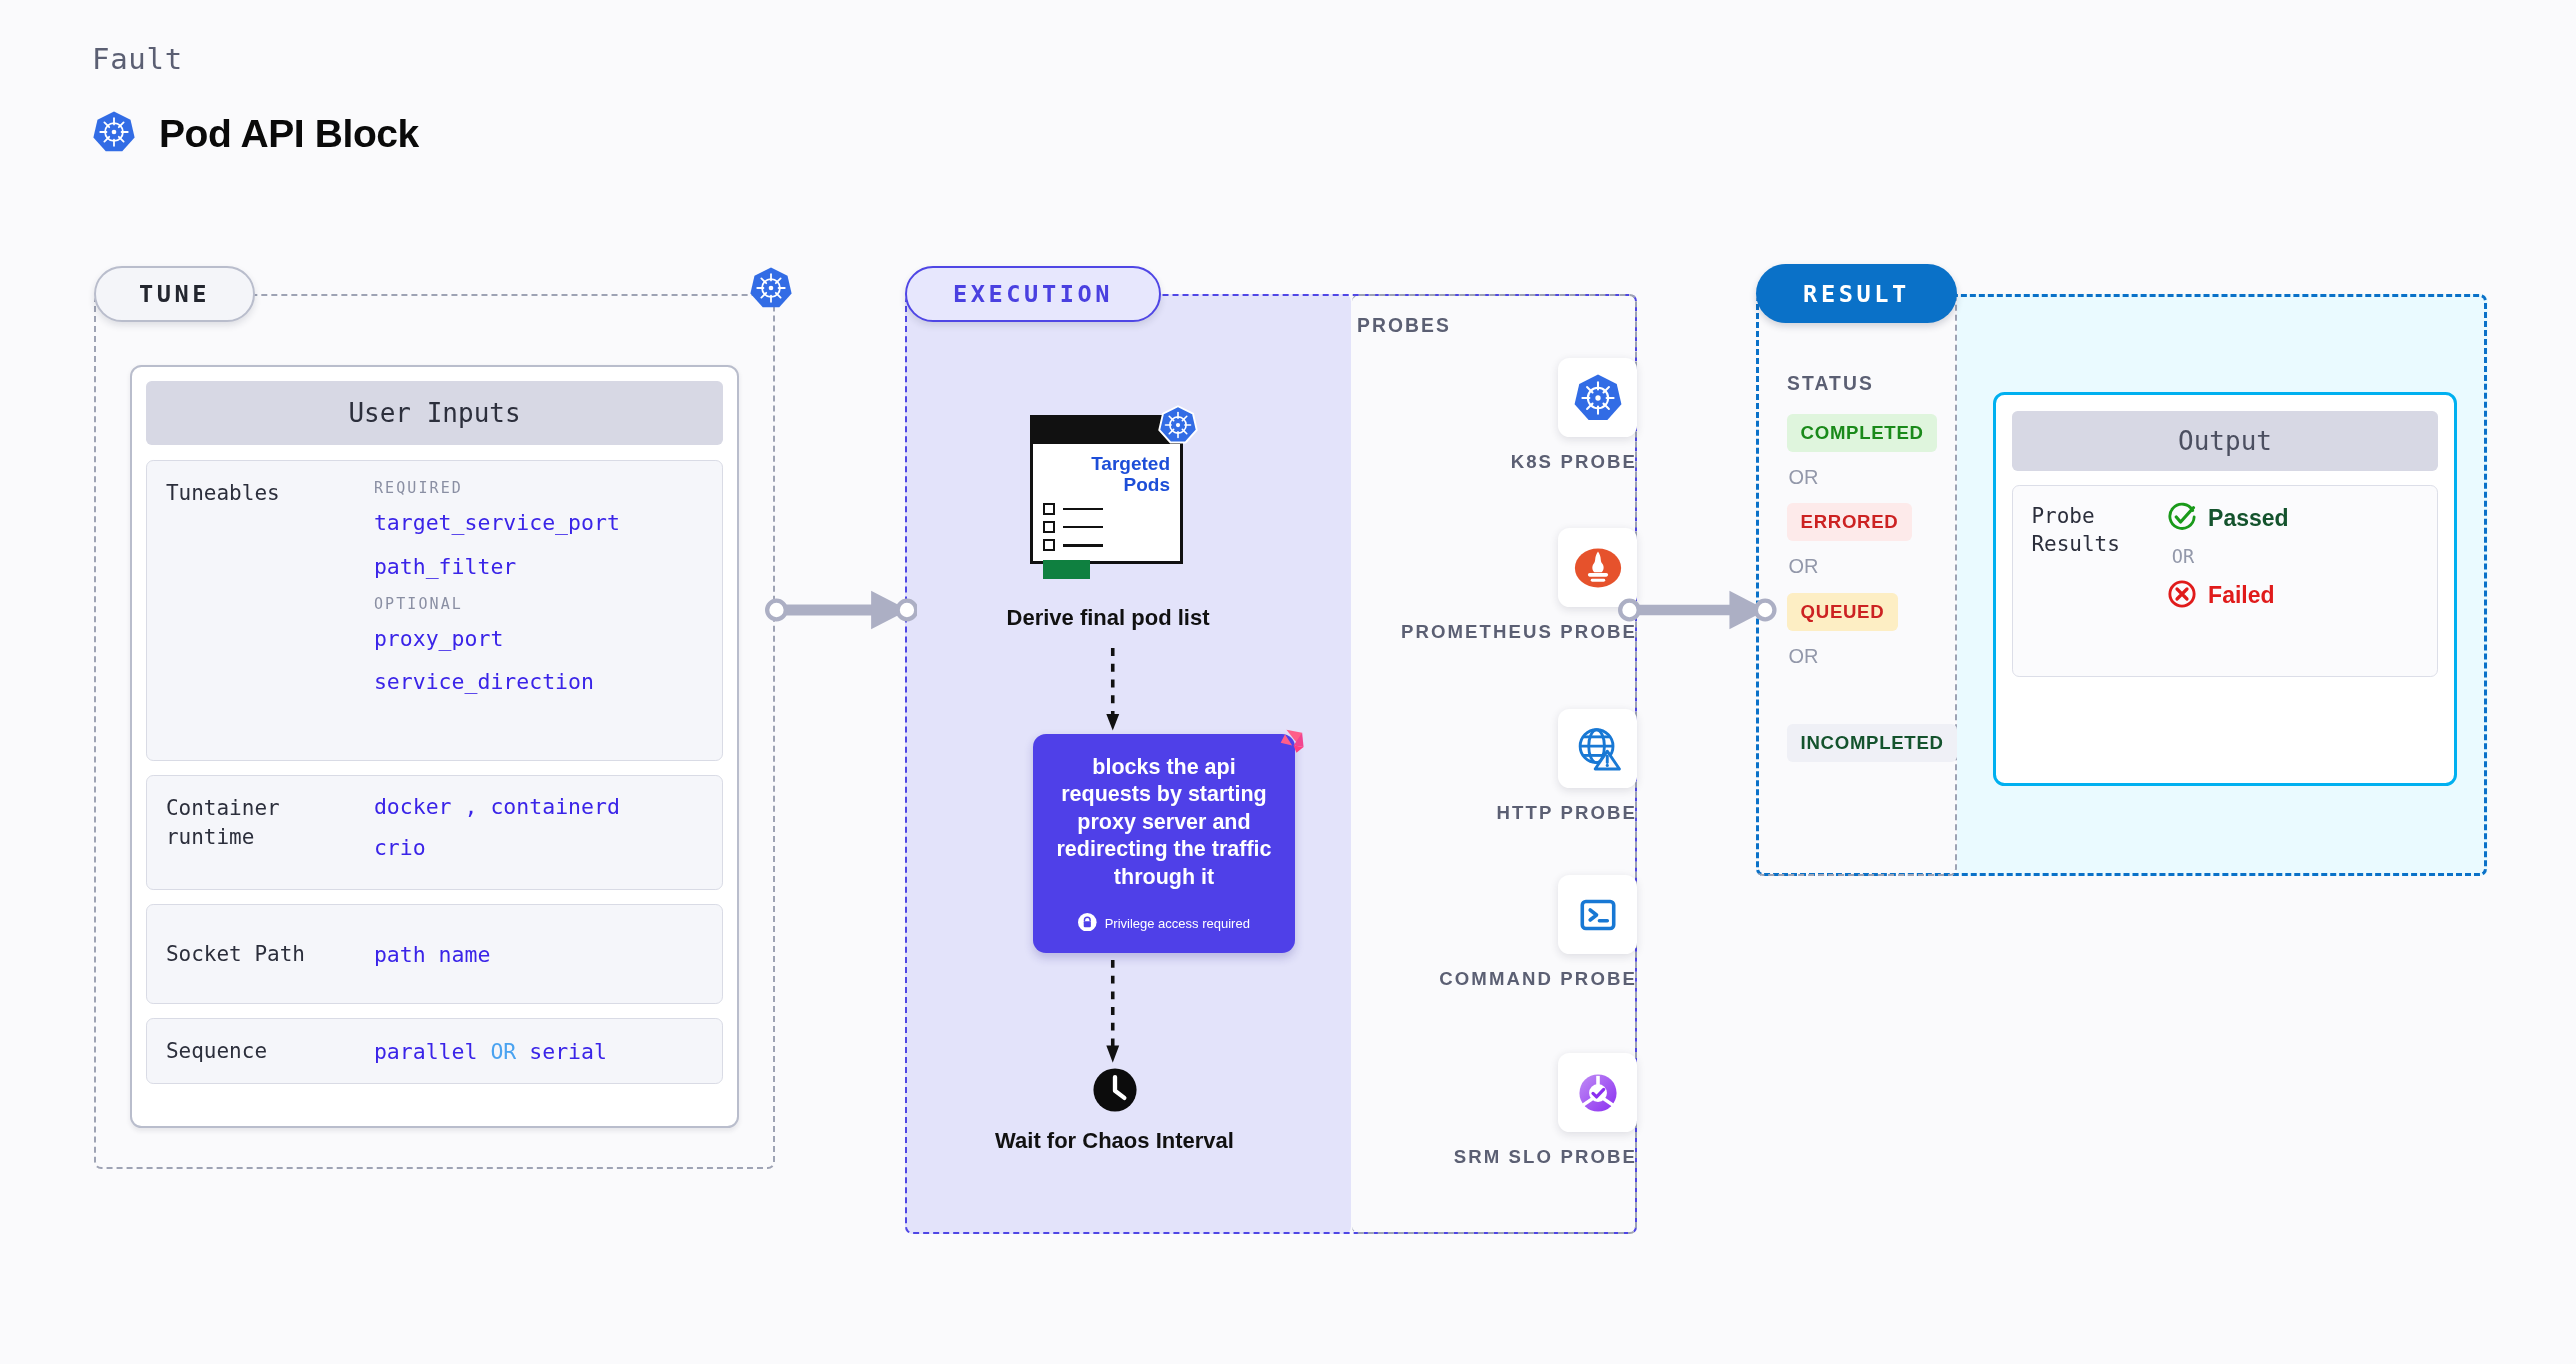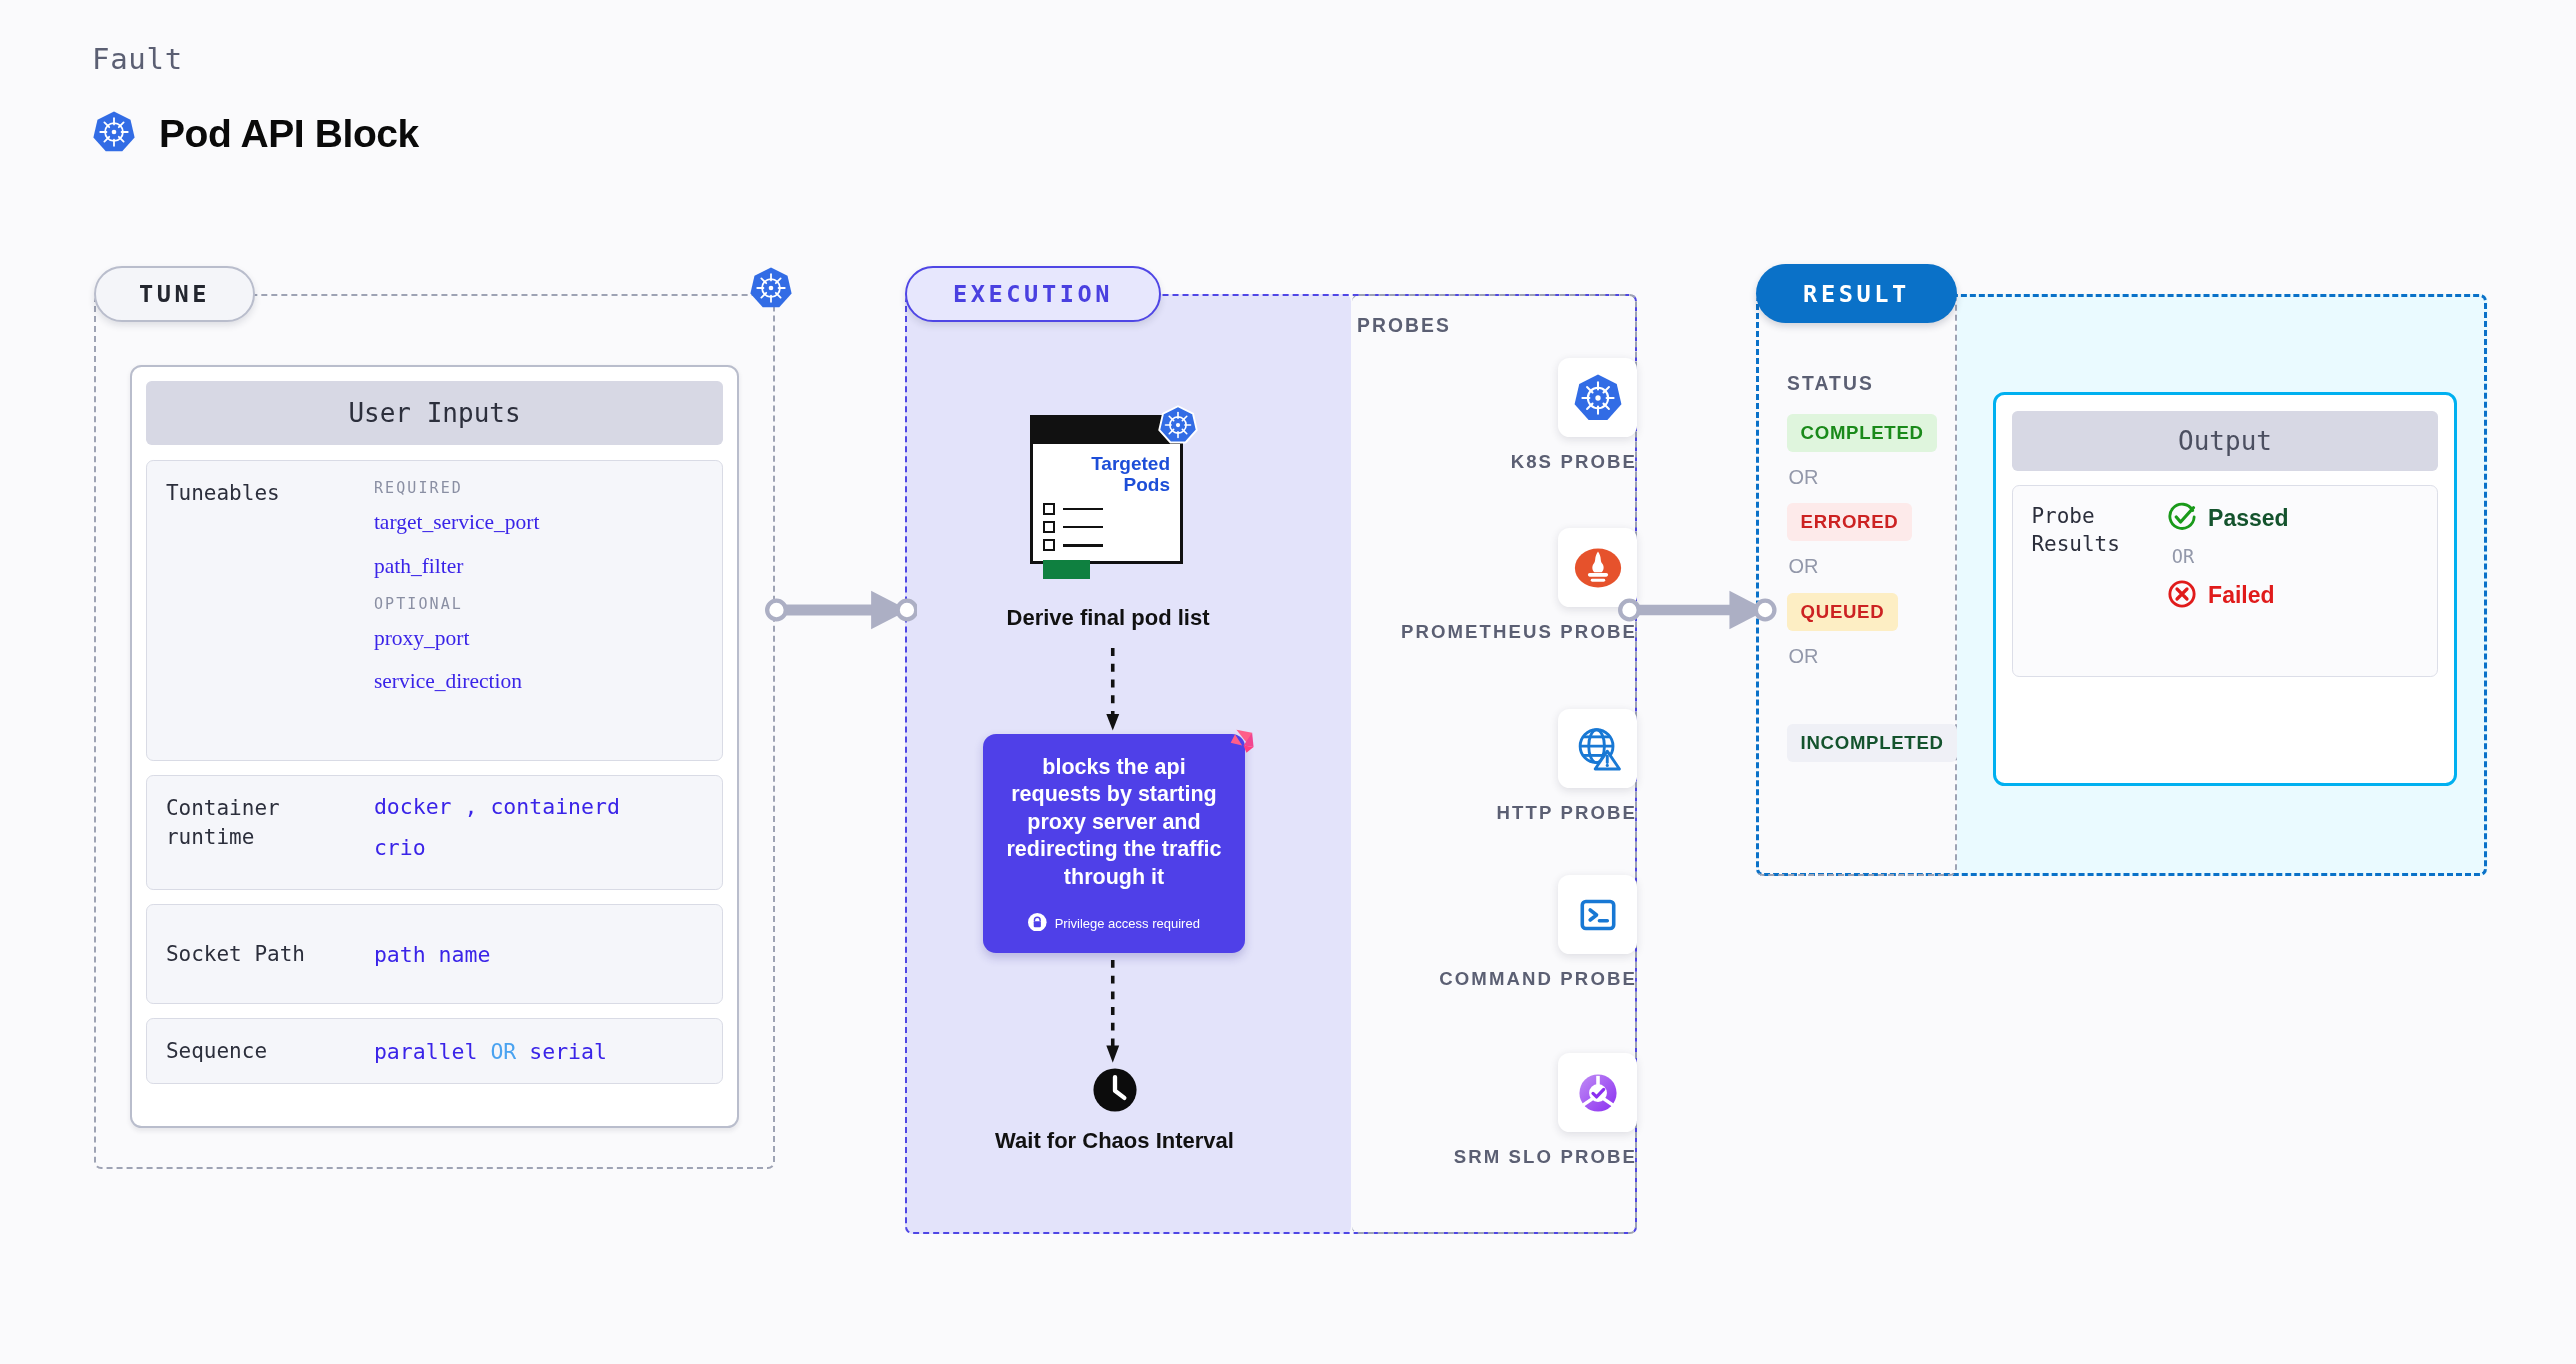--- a/index.html
+++ b/index.html
@@ -103,21 +103,21 @@
     margin-top: 14.3px; padding: 18.6px 18.6px; display: flex;
   }
   .tune-row-label {
     width: 208px; flex: none; font-size: 21px; color: #2c2f3c; line-height: 1.35;
   }
   .tune-row-vals { flex: 1; }
   .tune-group-label {
     font-size: 15px; color: #8a8fa3; letter-spacing: 2.1px; margin-bottom: 13px;
   }
   .tune-val {
-    font-size: 21.5px; color: #3a24e8; margin-bottom: 18.6px; font-family: Liberation Serif, serif;
+    font-size: 21.5px; color: #3a24e8; margin-bottom: 18.6px;
   }
   .tune-val:last-child { margin-bottom: 0; }
   .tune-val-line { font-size: 21.5px; color: #3a24e8; margin-bottom: 15.8px; }
   .or-sep { color: #4aa3f0; }
   .comma-sep { color: #3a24e8; }
 
   
   #pods-card {
     position: absolute; left: 1030px; top: 415px; width: 153px; height: 149px;
     background: #ffffff; border: 3.6px solid #111111; z-index: 10;
@@ -134,21 +134,21 @@
   #pods-green { width: 47px; height: 18.6px; background: #0f8040; margin-top: 8.6px; }
   #pods-k8s-badge { position: absolute; left: 1158px; top: 405px; z-index: 14; }
 
   #derive-label {
     position: absolute; left: 941px; top: 605px; width: 334px; text-align: center;
     font-family: "Liberation Sans", sans-serif;
     font-size: 22px; font-weight: bold; color: #111;
   }
 
   #action-card {
-    position: absolute; left: 983px; top: 734px; width: 262px; height: 219px;
+    position: absolute; left: 1033px; top: 734px; width: 262px; height: 219px;
     background: #4f40e8; border-radius: 13px; z-index: 10;
     box-shadow: 0 4.3px 10px rgba(40,30,140,0.22);
     display: flex; flex-direction: column; align-items: center;
     justify-content: center; padding: 14.3px 17px 0;
   }
   #action-card-text {
     font-family: "Liberation Sans", sans-serif;
     font-size: 21.5px; font-weight: bold; color: #ffffff;
     text-align: center; line-height: 1.28;
   }

